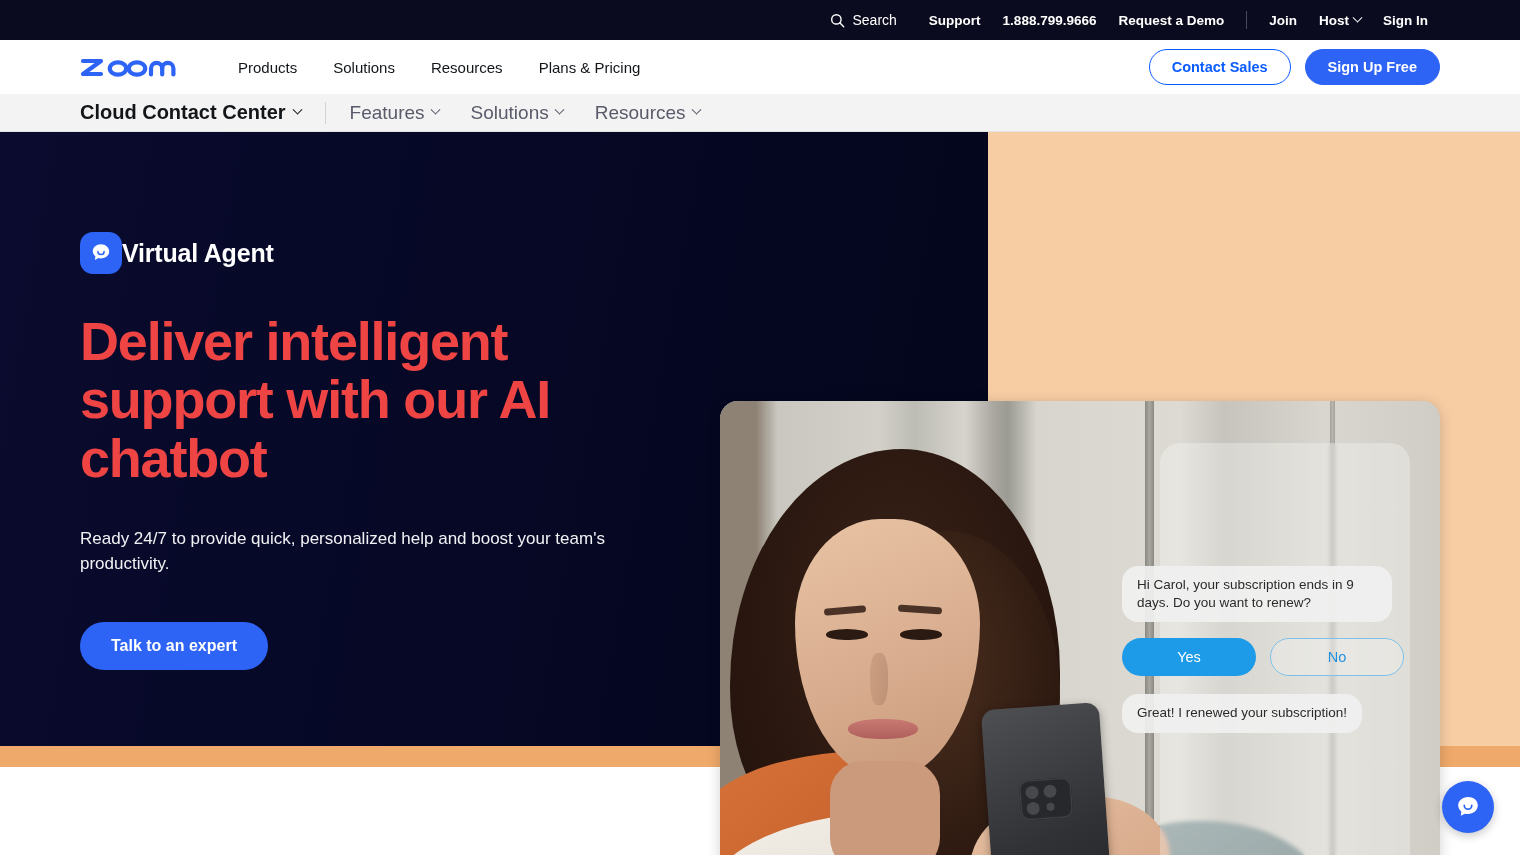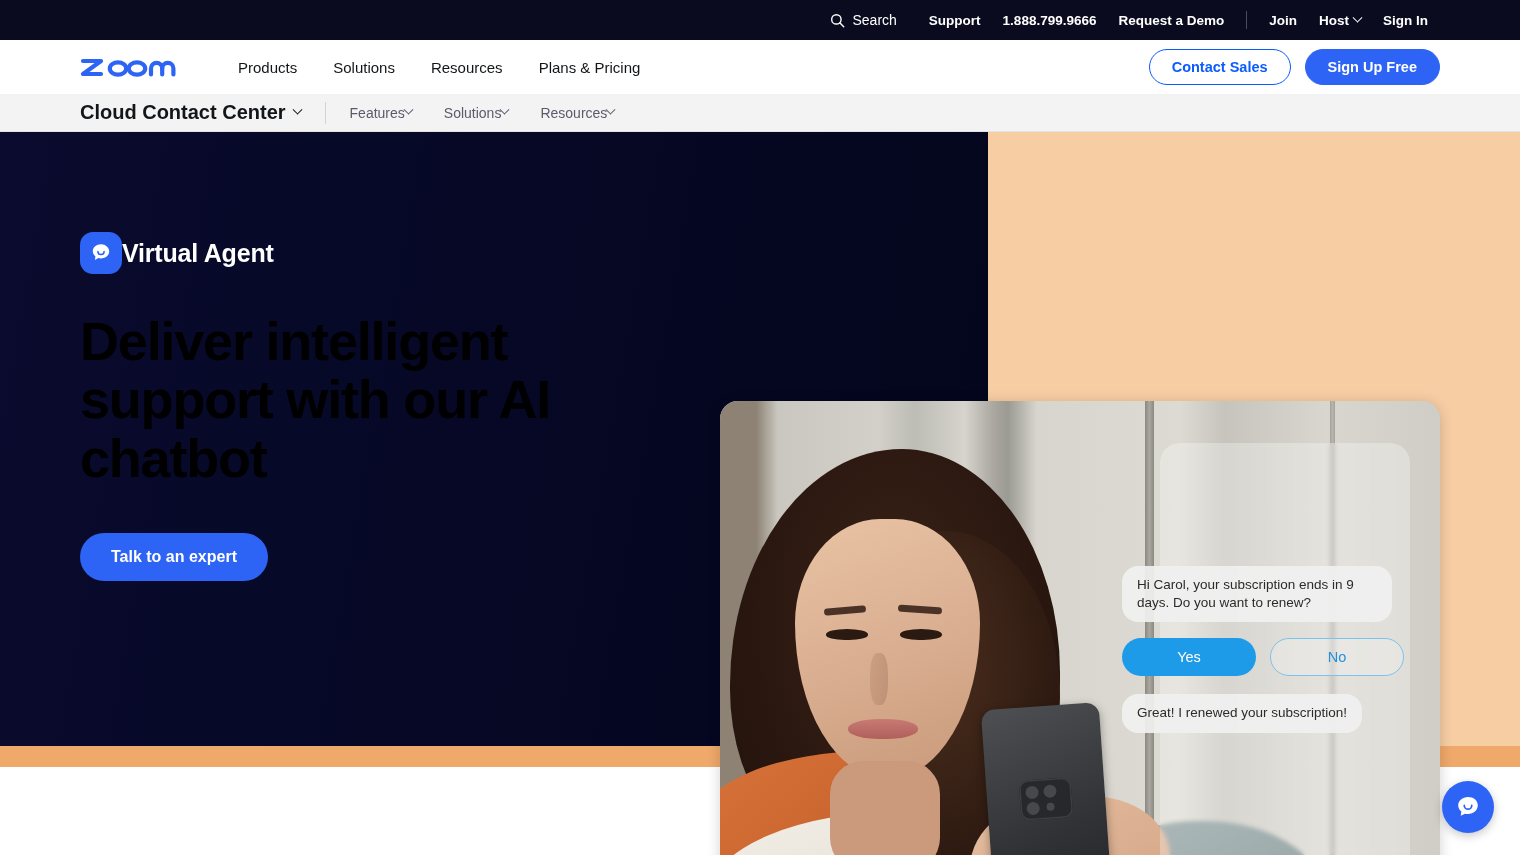--- a/index.html
+++ b/index.html
@@ -89,22 +89,22 @@
   .subnav-title {
     font-size: 20px; font-weight: 700; color: #131619;
     display: flex; align-items: center; gap: 8px; cursor: pointer;
     white-space: nowrap;
   }
   .subnav-divider {
     width: 1px; height: 22px; background: #d2d2d8; margin: 0 24px;
   }
   .subnav-items { display: flex; align-items: center; gap: 32px; }
   .subnav-item {
-    font-size: 14px; color: #5A5B6A; cursor: pointer;
-    display: flex; align-items: center; white-space: nowrap;
+    font-size: 19px; color: #5A5B6A; cursor: pointer;
+    display: flex; align-items: center; gap: 7px; white-space: nowrap;
   }
 
   
   .hero {
     position: relative;
     height: 723px;
     background: #ffffff;
     overflow: hidden;
   }
   .hero-dark {
@@ -137,21 +137,21 @@
     background: #2D64F6;
     display: flex; align-items: center; justify-content: center;
     flex-shrink: 0;
   }
   .badge-label {
     font-size: 25px; font-weight: 700; color: #ffffff; letter-spacing: -0.2px;
   }
   .hero-h1 {
     margin-top: 38px;
     font-size: 54px; line-height: 1.08; font-weight: 700;
-    color: #000000; letter-spacing: -1.2px;
+    color: #ef4444; letter-spacing: -1.2px;
   }
   .hero-sub {
     margin-top: 40px;
     font-size: 17px; line-height: 1.45; color: #F2F2F5; max-width: 580px;
   }
   .hero-cta {
     margin-top: 46px;
     background: #2D64F6; color: #ffffff; border: none;
     border-radius: 26px; padding: 15px 31px;
     font-size: 16px; font-weight: 700; cursor: pointer;
@@ -412,20 +412,21 @@
       <div class="badge-icon">
         <svg width="24" height="24" viewBox="0 0 24 24" aria-hidden="true">
           <path d="M12 3.2c-4.6 0-8.2 3.1-8.2 7 0 2 1 3.8 2.6 5.1l-.5 3.6 3.5-1.8c.8.2 1.7.3 2.6.3 4.6 0 8.2-3.1 8.2-7s-3.6-7.2-8.2-7.2z" fill="#ffffff"></path>
           <path d="M8.9 10.4c0 1.7 1.4 3.1 3.1 3.1s3.1-1.4 3.1-3.1" fill="none" stroke="#2D64F6" stroke-width="1.5" stroke-linecap="round"></path>
         </svg>
       </div>
       <div class="badge-label">Virtual Agent</div>
     </div>
 
     <h1 class="hero-h1">Deliver intelligent support with our AI chatbot</h1>
+    <p class="hero-sub">Ready 24/7 to provide quick, personalized help and boost your team's productivity.</p>
     <button class="hero-cta">Talk to an expert</button>
 
   </div>
 
   <div class="hero-card">
     <div class="photo">
       <div class="wall"></div>
       <div class="win-mullion" style="left:425px;"></div>
       <div class="win-mullion" style="left:610px; width:5px; opacity:.5;"></div>
 

